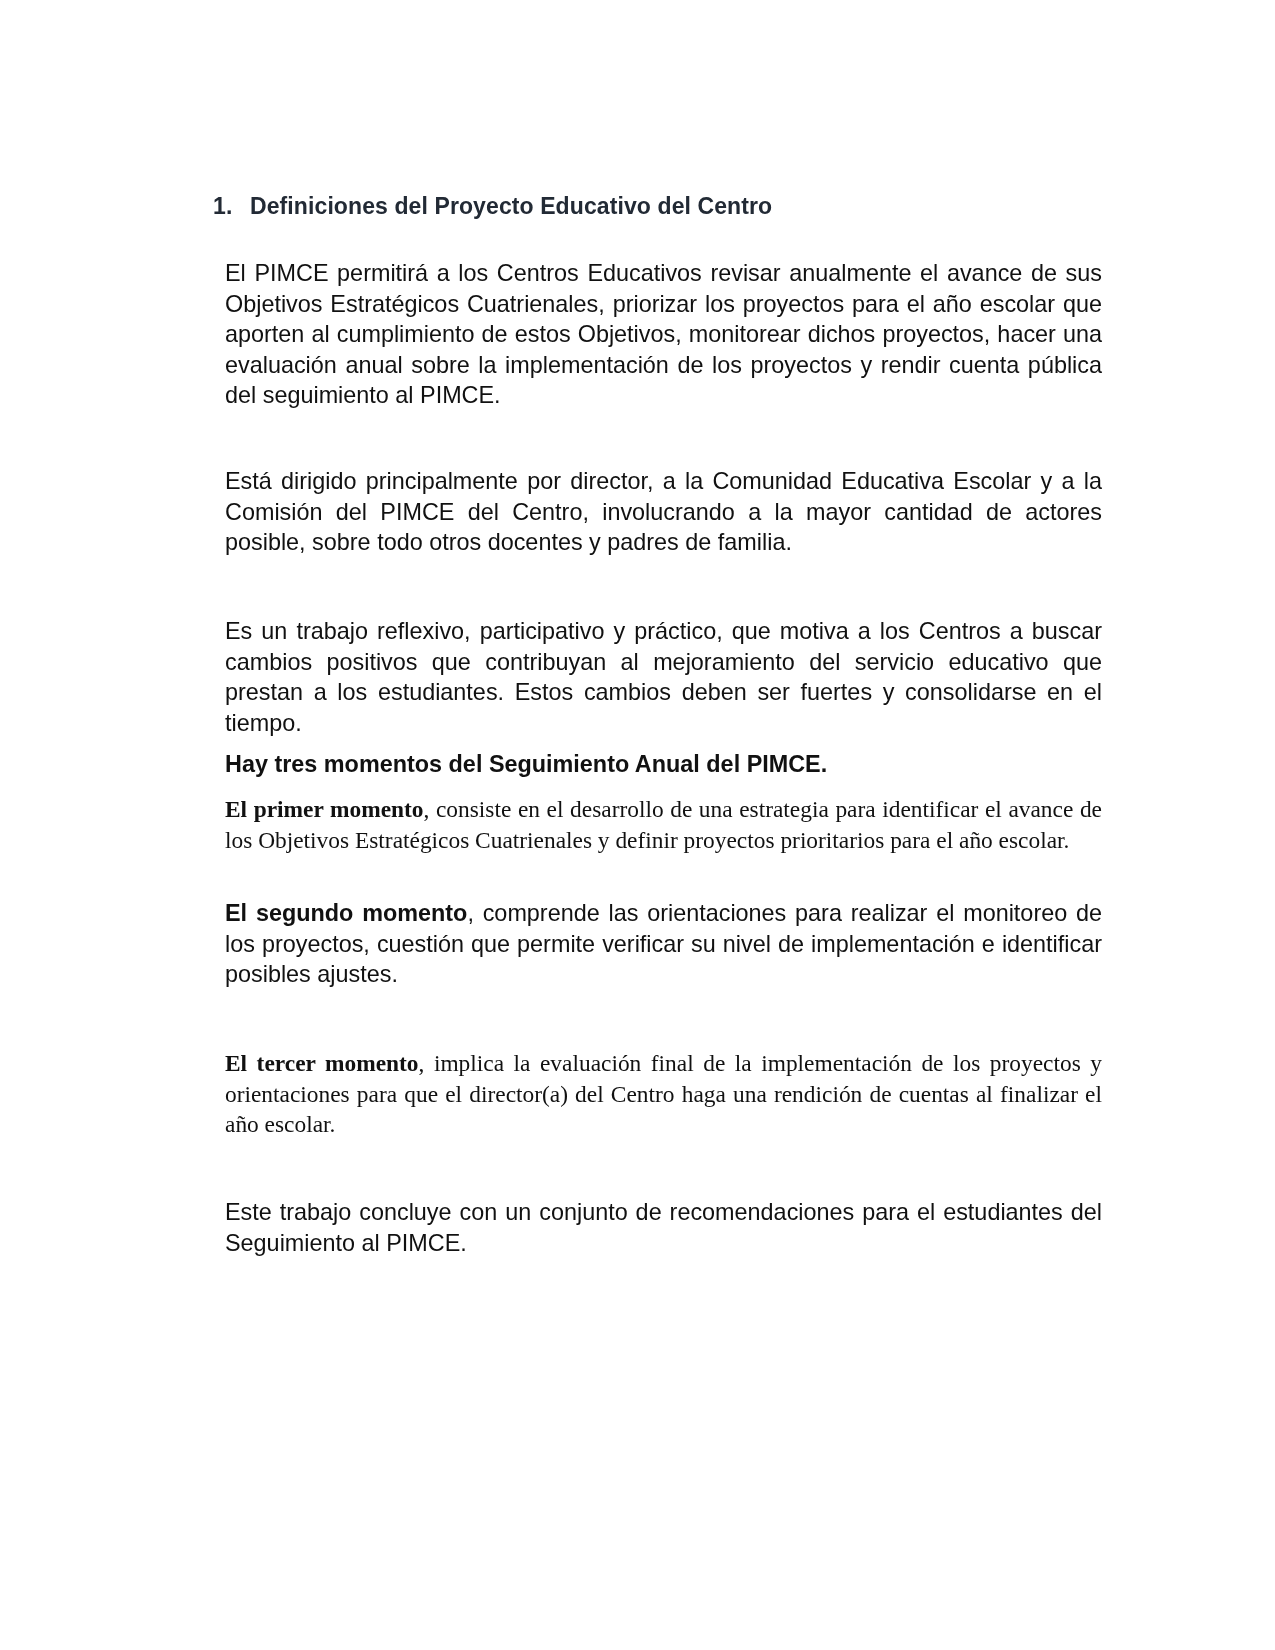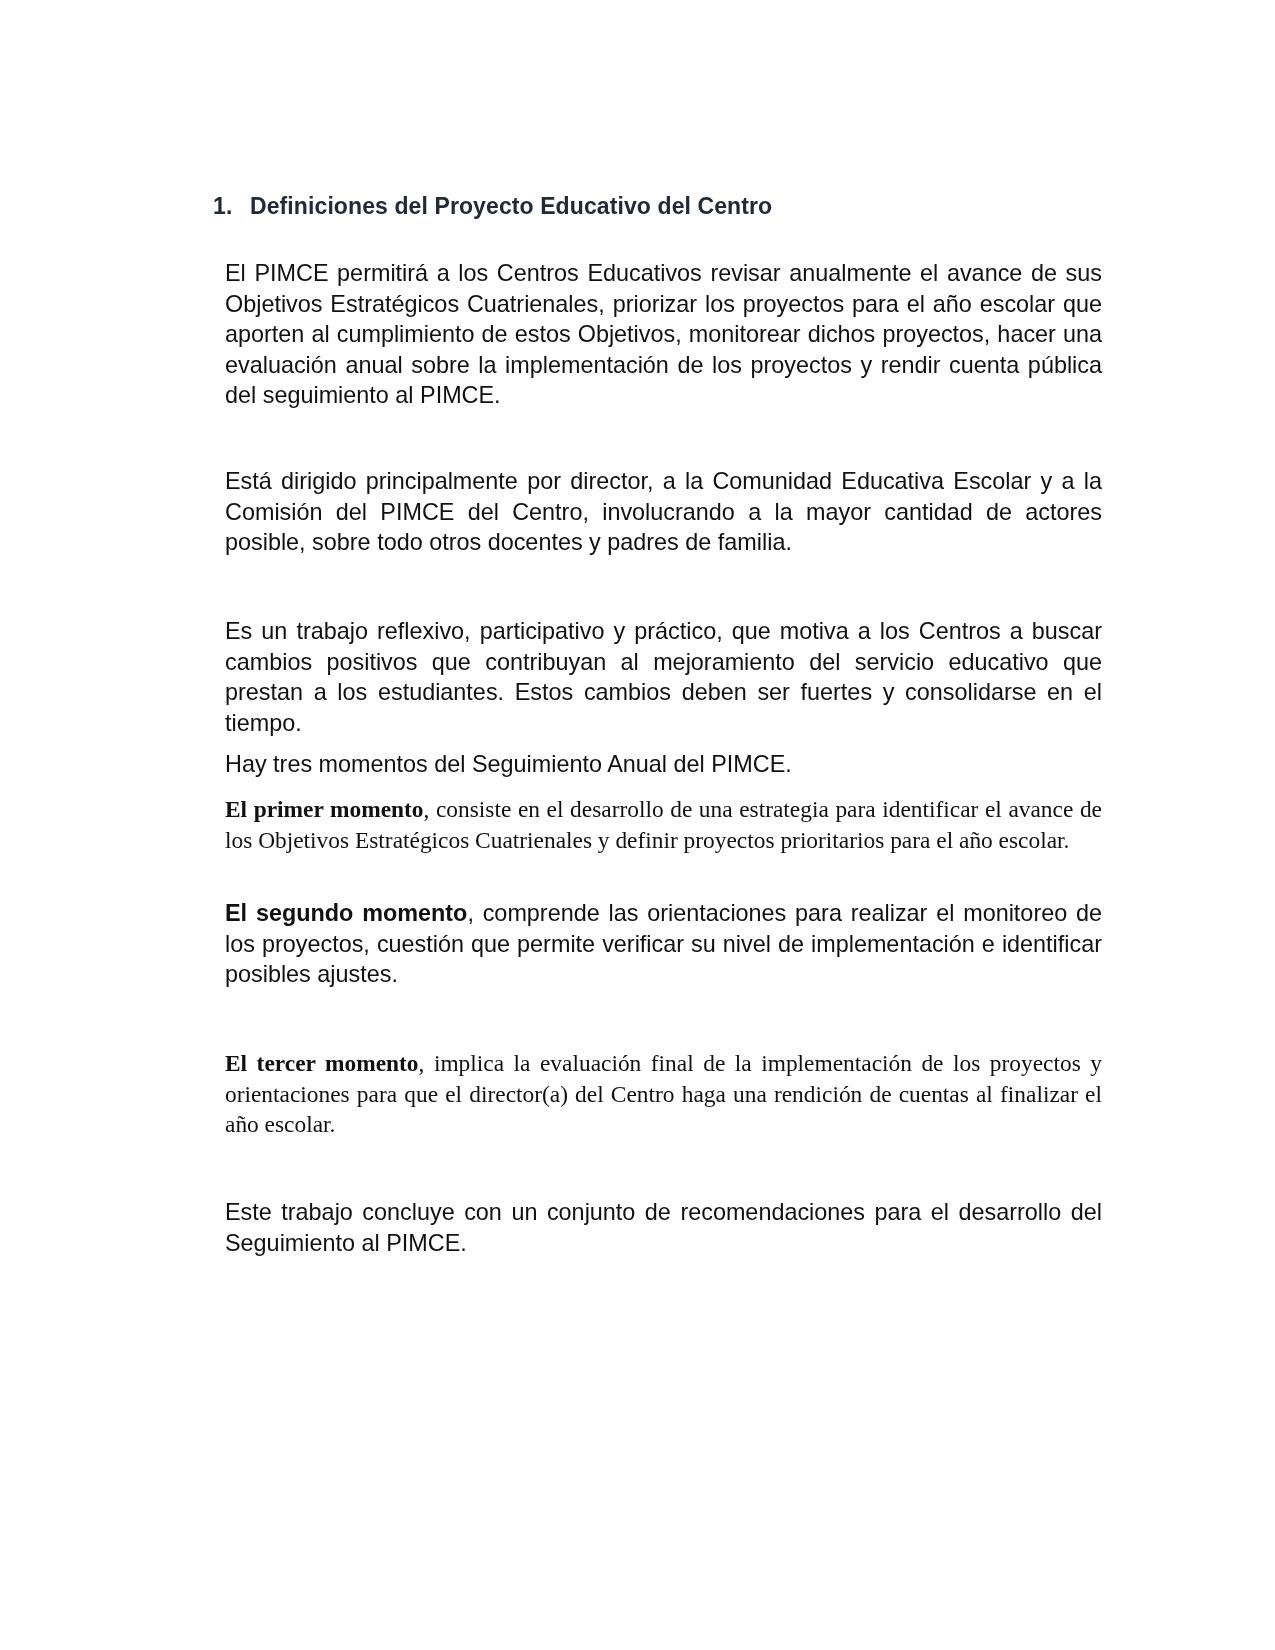--- a/index.html
+++ b/index.html
@@ -30,23 +30,23 @@
   <div class="heading">
     <span class="num">1.</span><span>Definiciones del Proyecto Educativo del Centro</span>
   </div>
 
   <p class="para" style="top:246px;">El PIMCE permitirá a los Centros Educativos revisar anualmente el avance de sus Objetivos Estratégicos Cuatrienales, priorizar los proyectos para el año escolar que aporten al cumplimiento de estos Objetivos, monitorear dichos proyectos, hacer una evaluación anual sobre la implementación de los proyectos y rendir cuenta pública del seguimiento al PIMCE.</p>
 
   <p class="para" style="top:454px;">Está dirigido principalmente por director, a la Comunidad Educativa Escolar y a la Comisión del PIMCE del Centro, involucrando a la mayor cantidad de actores posible, sobre todo otros docentes y padres de familia.</p>
 
   <p class="para" style="top:604px;">Es un trabajo reflexivo, participativo y práctico, que motiva a los Centros a buscar cambios positivos que contribuyan al mejoramiento del servicio educativo que prestan a los estudiantes. Estos cambios deben ser fuertes y consolidarse en el tiempo.</p>
 
-  <p class="para left" style="top:737px;">Hay tres momentos del Seguimiento Anual del PIMCE.</p>
+  <p class="para left" style="top:737px;font-weight:bold;">Hay tres momentos del Seguimiento Anual del PIMCE.</p>
 
   <p class="para" style="top:782px;font-family:Liberation Serif, serif;"><b>El primer momento</b><span>, consiste en el desarrollo de una estrategia para identificar el avance de los Objetivos Estratégicos Cuatrienales y definir proyectos prioritarios para el año escolar.</span></p>
 
   <p class="para" style="top:886px;"><b>El segundo momento</b><span>, comprende las orientaciones para realizar el monitoreo de los proyectos, cuestión que permite verificar su nivel de implementación e identificar posibles ajustes.</span></p>
 
   <p class="para" style="top:1036px;font-family:Liberation Serif, serif;"><b>El tercer momento</b><span>, implica la evaluación final de la implementación de los proyectos y orientaciones para que el director(a) del Centro haga una rendición de cuentas al finalizar el año escolar.</span></p>
 
-  <p class="para" style="top:1185px;">Este trabajo concluye con un conjunto de recomendaciones para el desarrollo del Seguimiento al PIMCE.</p>
+  <p class="para" style="top:1185px;">Este trabajo concluye con un conjunto de recomendaciones para el estudiantes del Seguimiento al PIMCE.</p>
 
 </div>
 
 </body></html>

